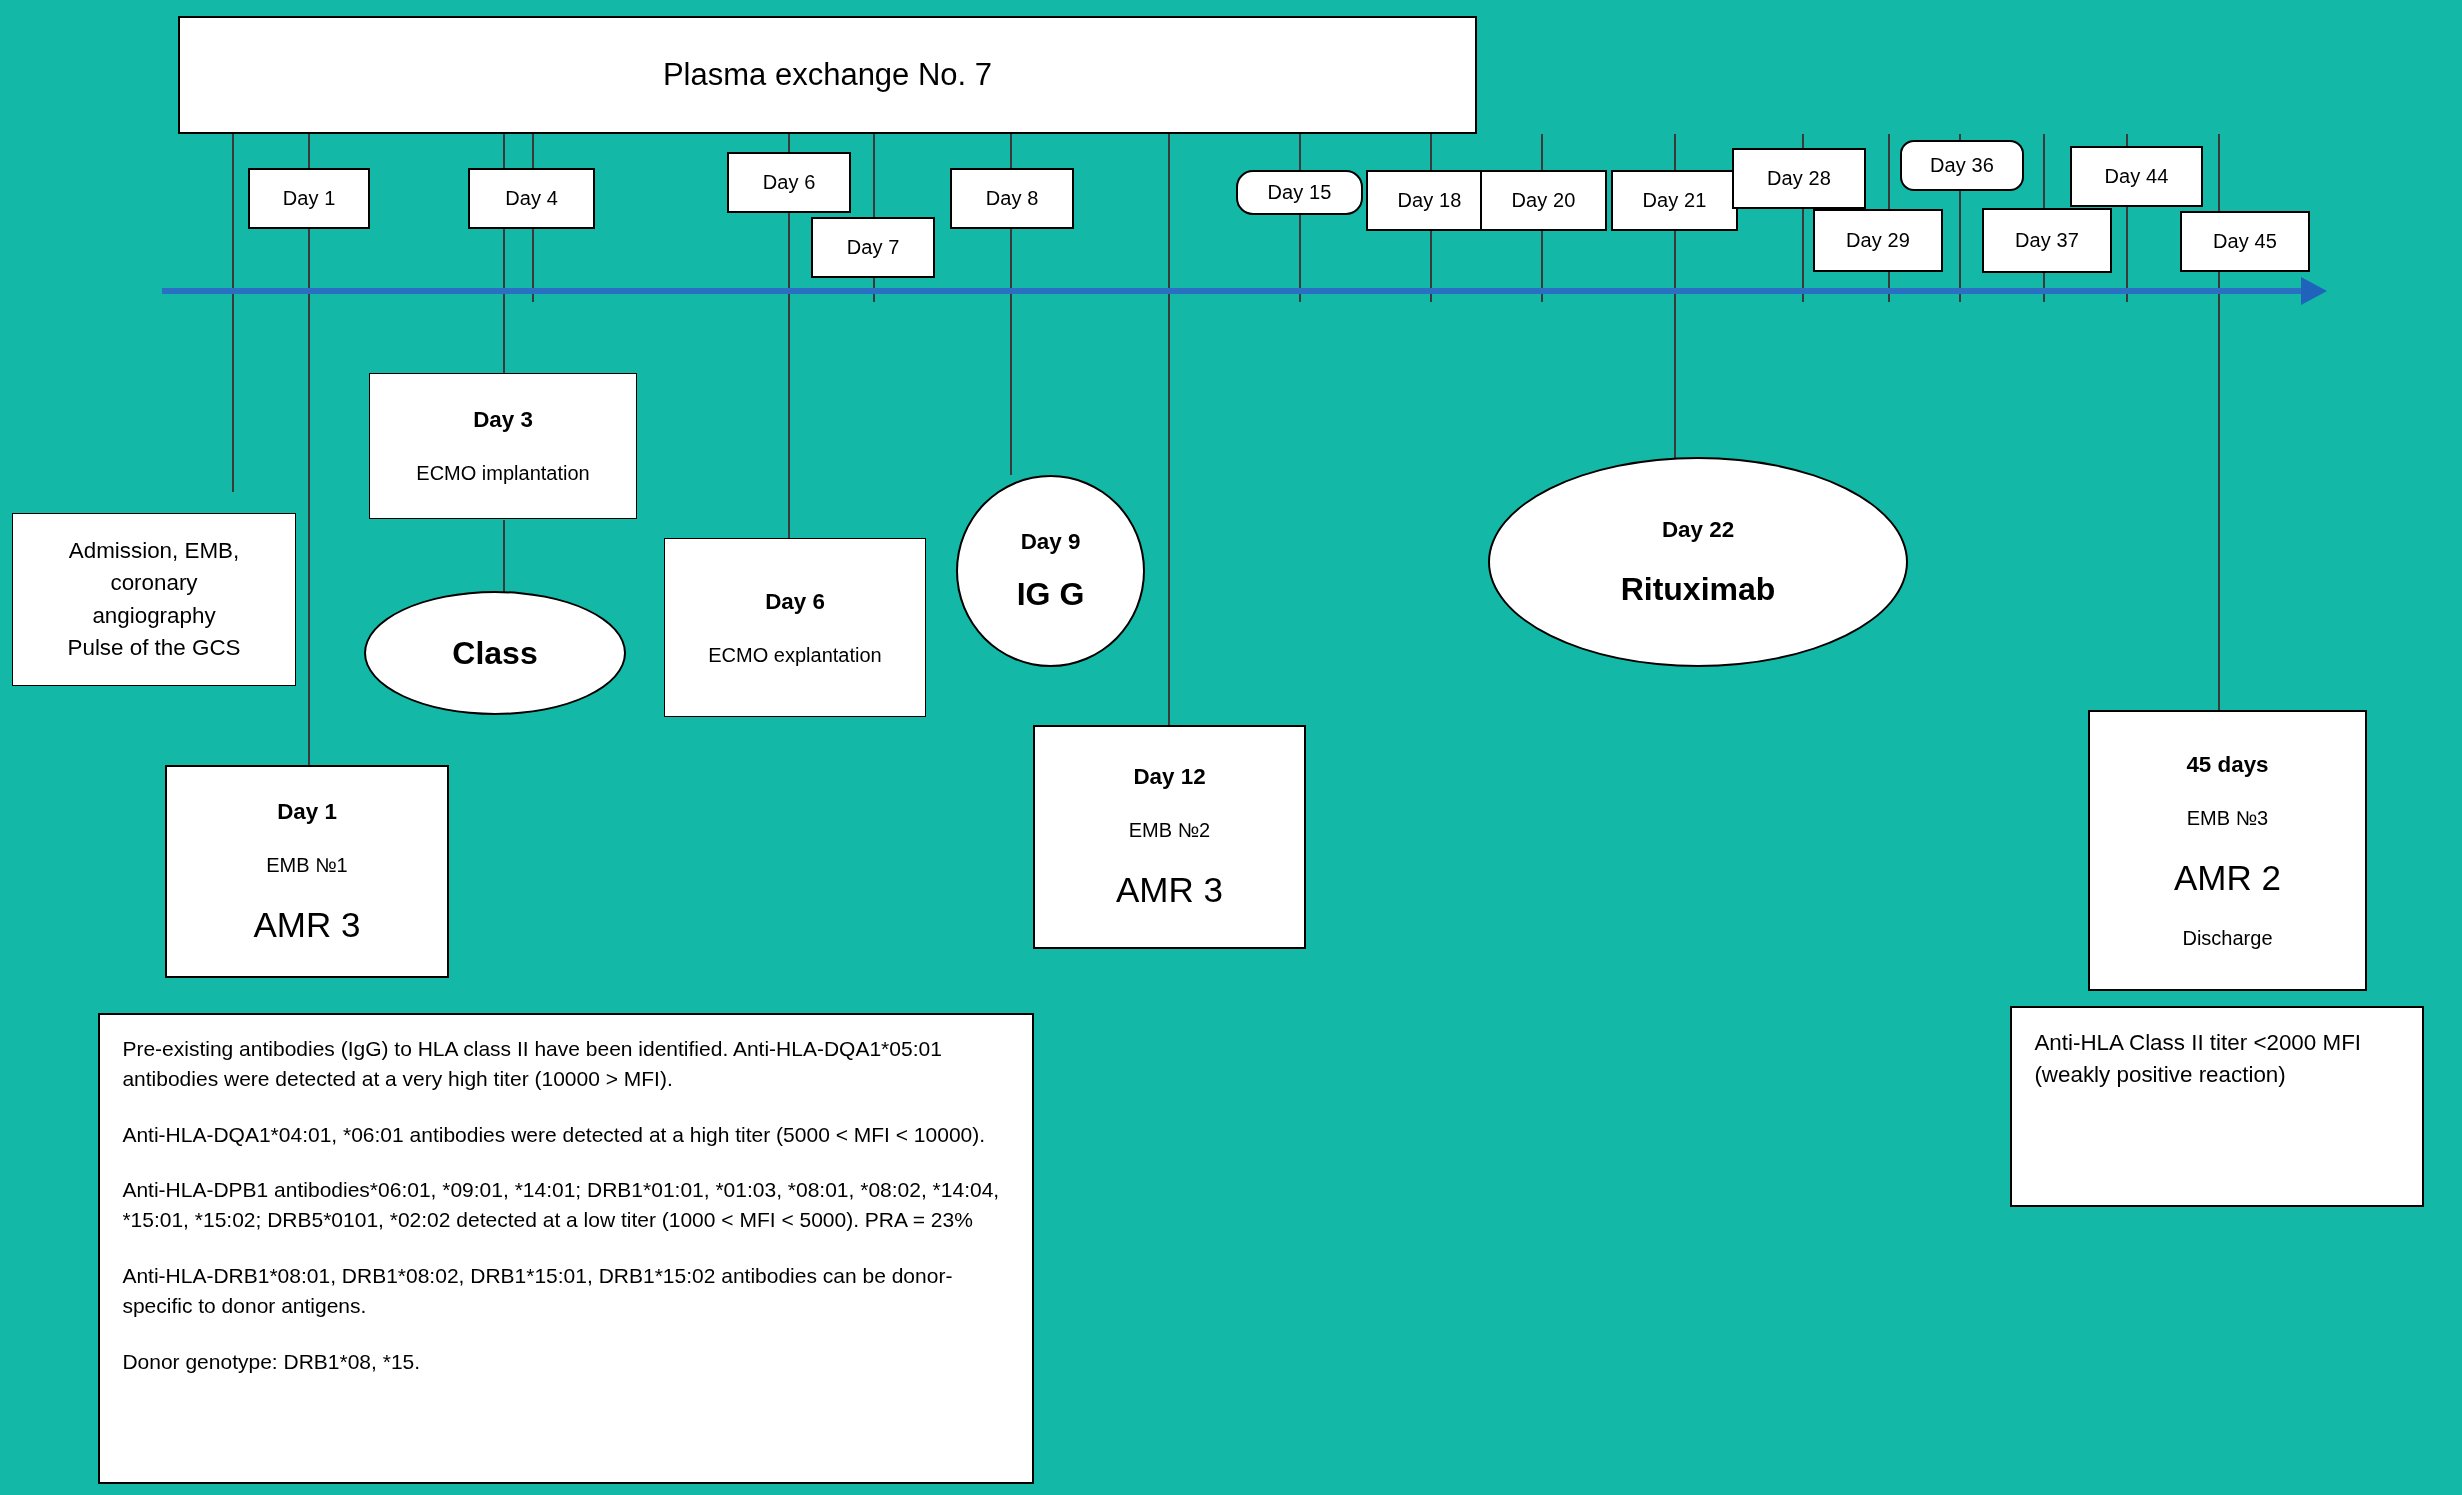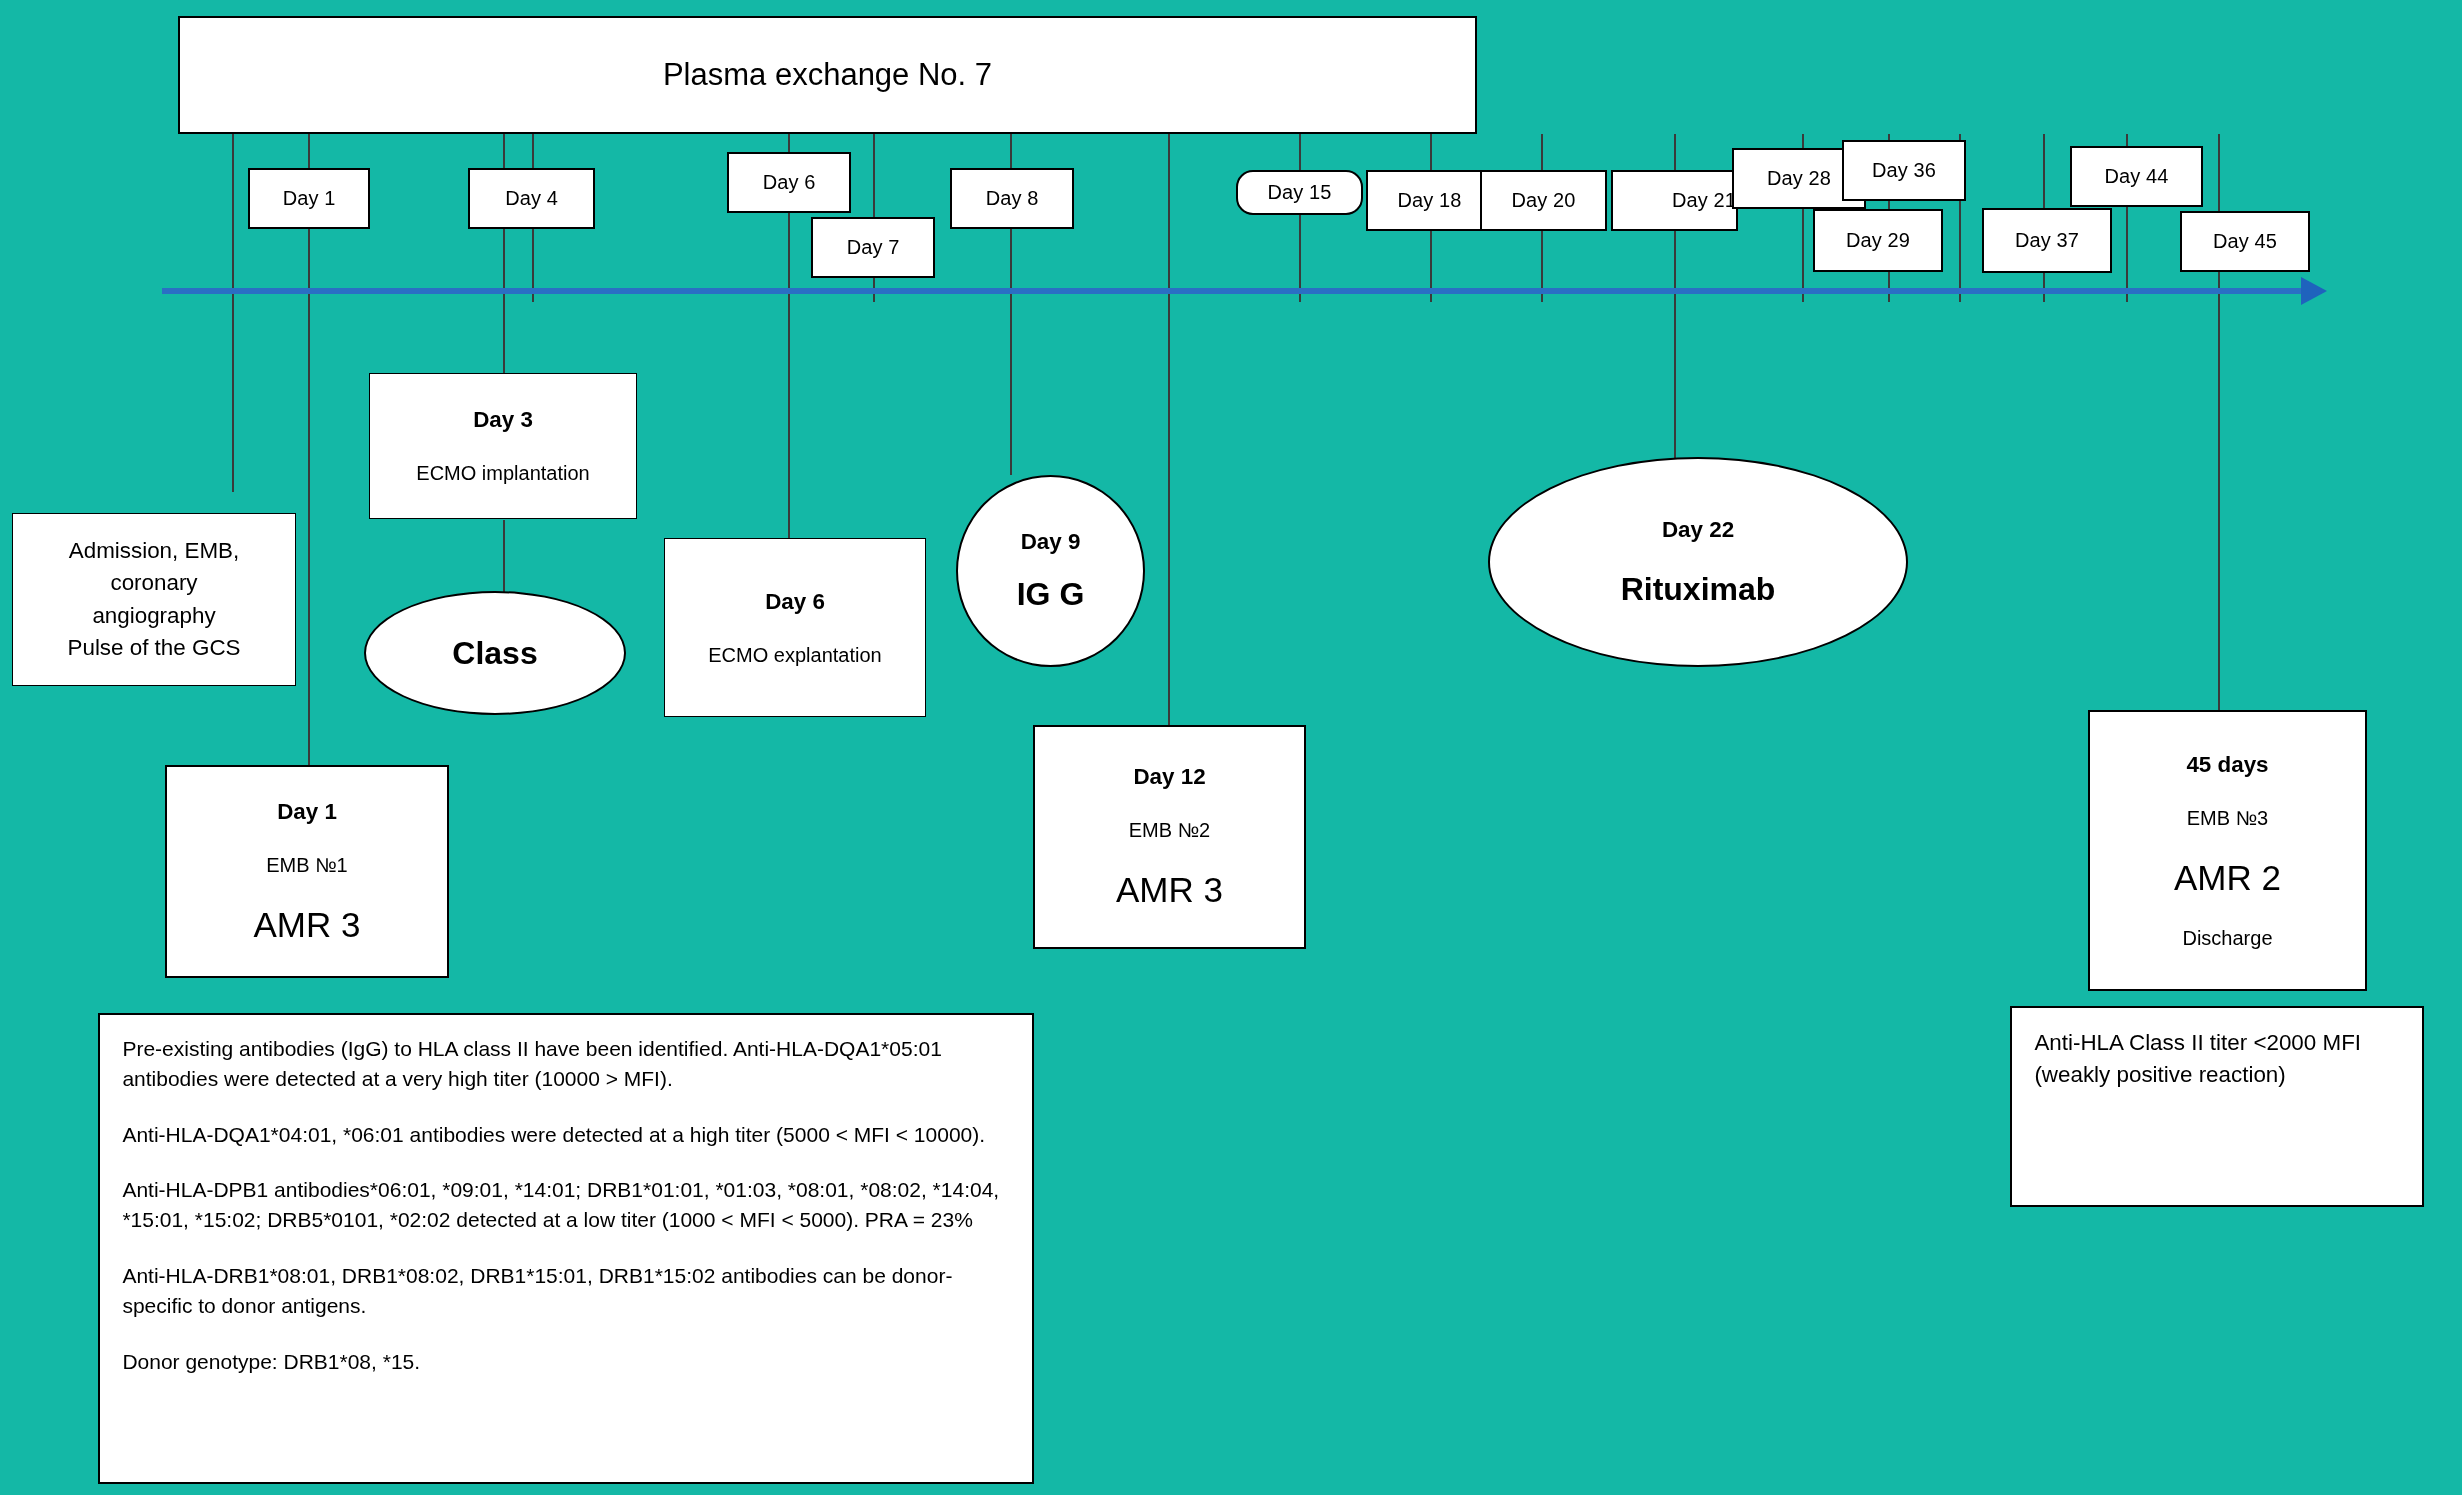--- a/index.html
+++ b/index.html
@@ -175,33 +175,33 @@
   </div>
 
   <div class="box day-chip" style="left:1366px; top:170px; width:127px; height:61px;">
     <span>Day 18</span>
   </div>
 
   <div class="box day-chip" style="left:1480px; top:170px; width:127px; height:61px;">
     <span>Day 20</span>
   </div>
 
-  <div class="box day-chip" style="left:1611px; top:170px; width:127px; height:61px;align-items:flex-end;">
+  <div class="box day-chip" style="left:1611px; top:170px; width:127px; height:61px;">
     <span>Day 21</span>
   </div>
 
   <div class="box day-chip" style="left:1732px; top:148px; width:134px; height:61px;">
     <span>Day 28</span>
   </div>
 
   <div class="box day-chip" style="left:1813px; top:209px; width:130px; height:63px;">
     <span>Day 29</span>
   </div>
 
-  <div class="box day-chip" style="left:1842px; top:140px; width:124px; height:61px;">
+  <div class="box day-chip" style="left:1900px; top:140px; width:124px; height:51px;border-radius:14px;">
     <span>Day 36</span>
   </div>
 
   <div class="box day-chip" style="left:1982px; top:208px; width:130px; height:65px;">
     <span>Day 37</span>
   </div>
 
   <div class="box day-chip" style="left:2070px; top:146px; width:133px; height:61px;">
     <span>Day 44</span>
   </div>

